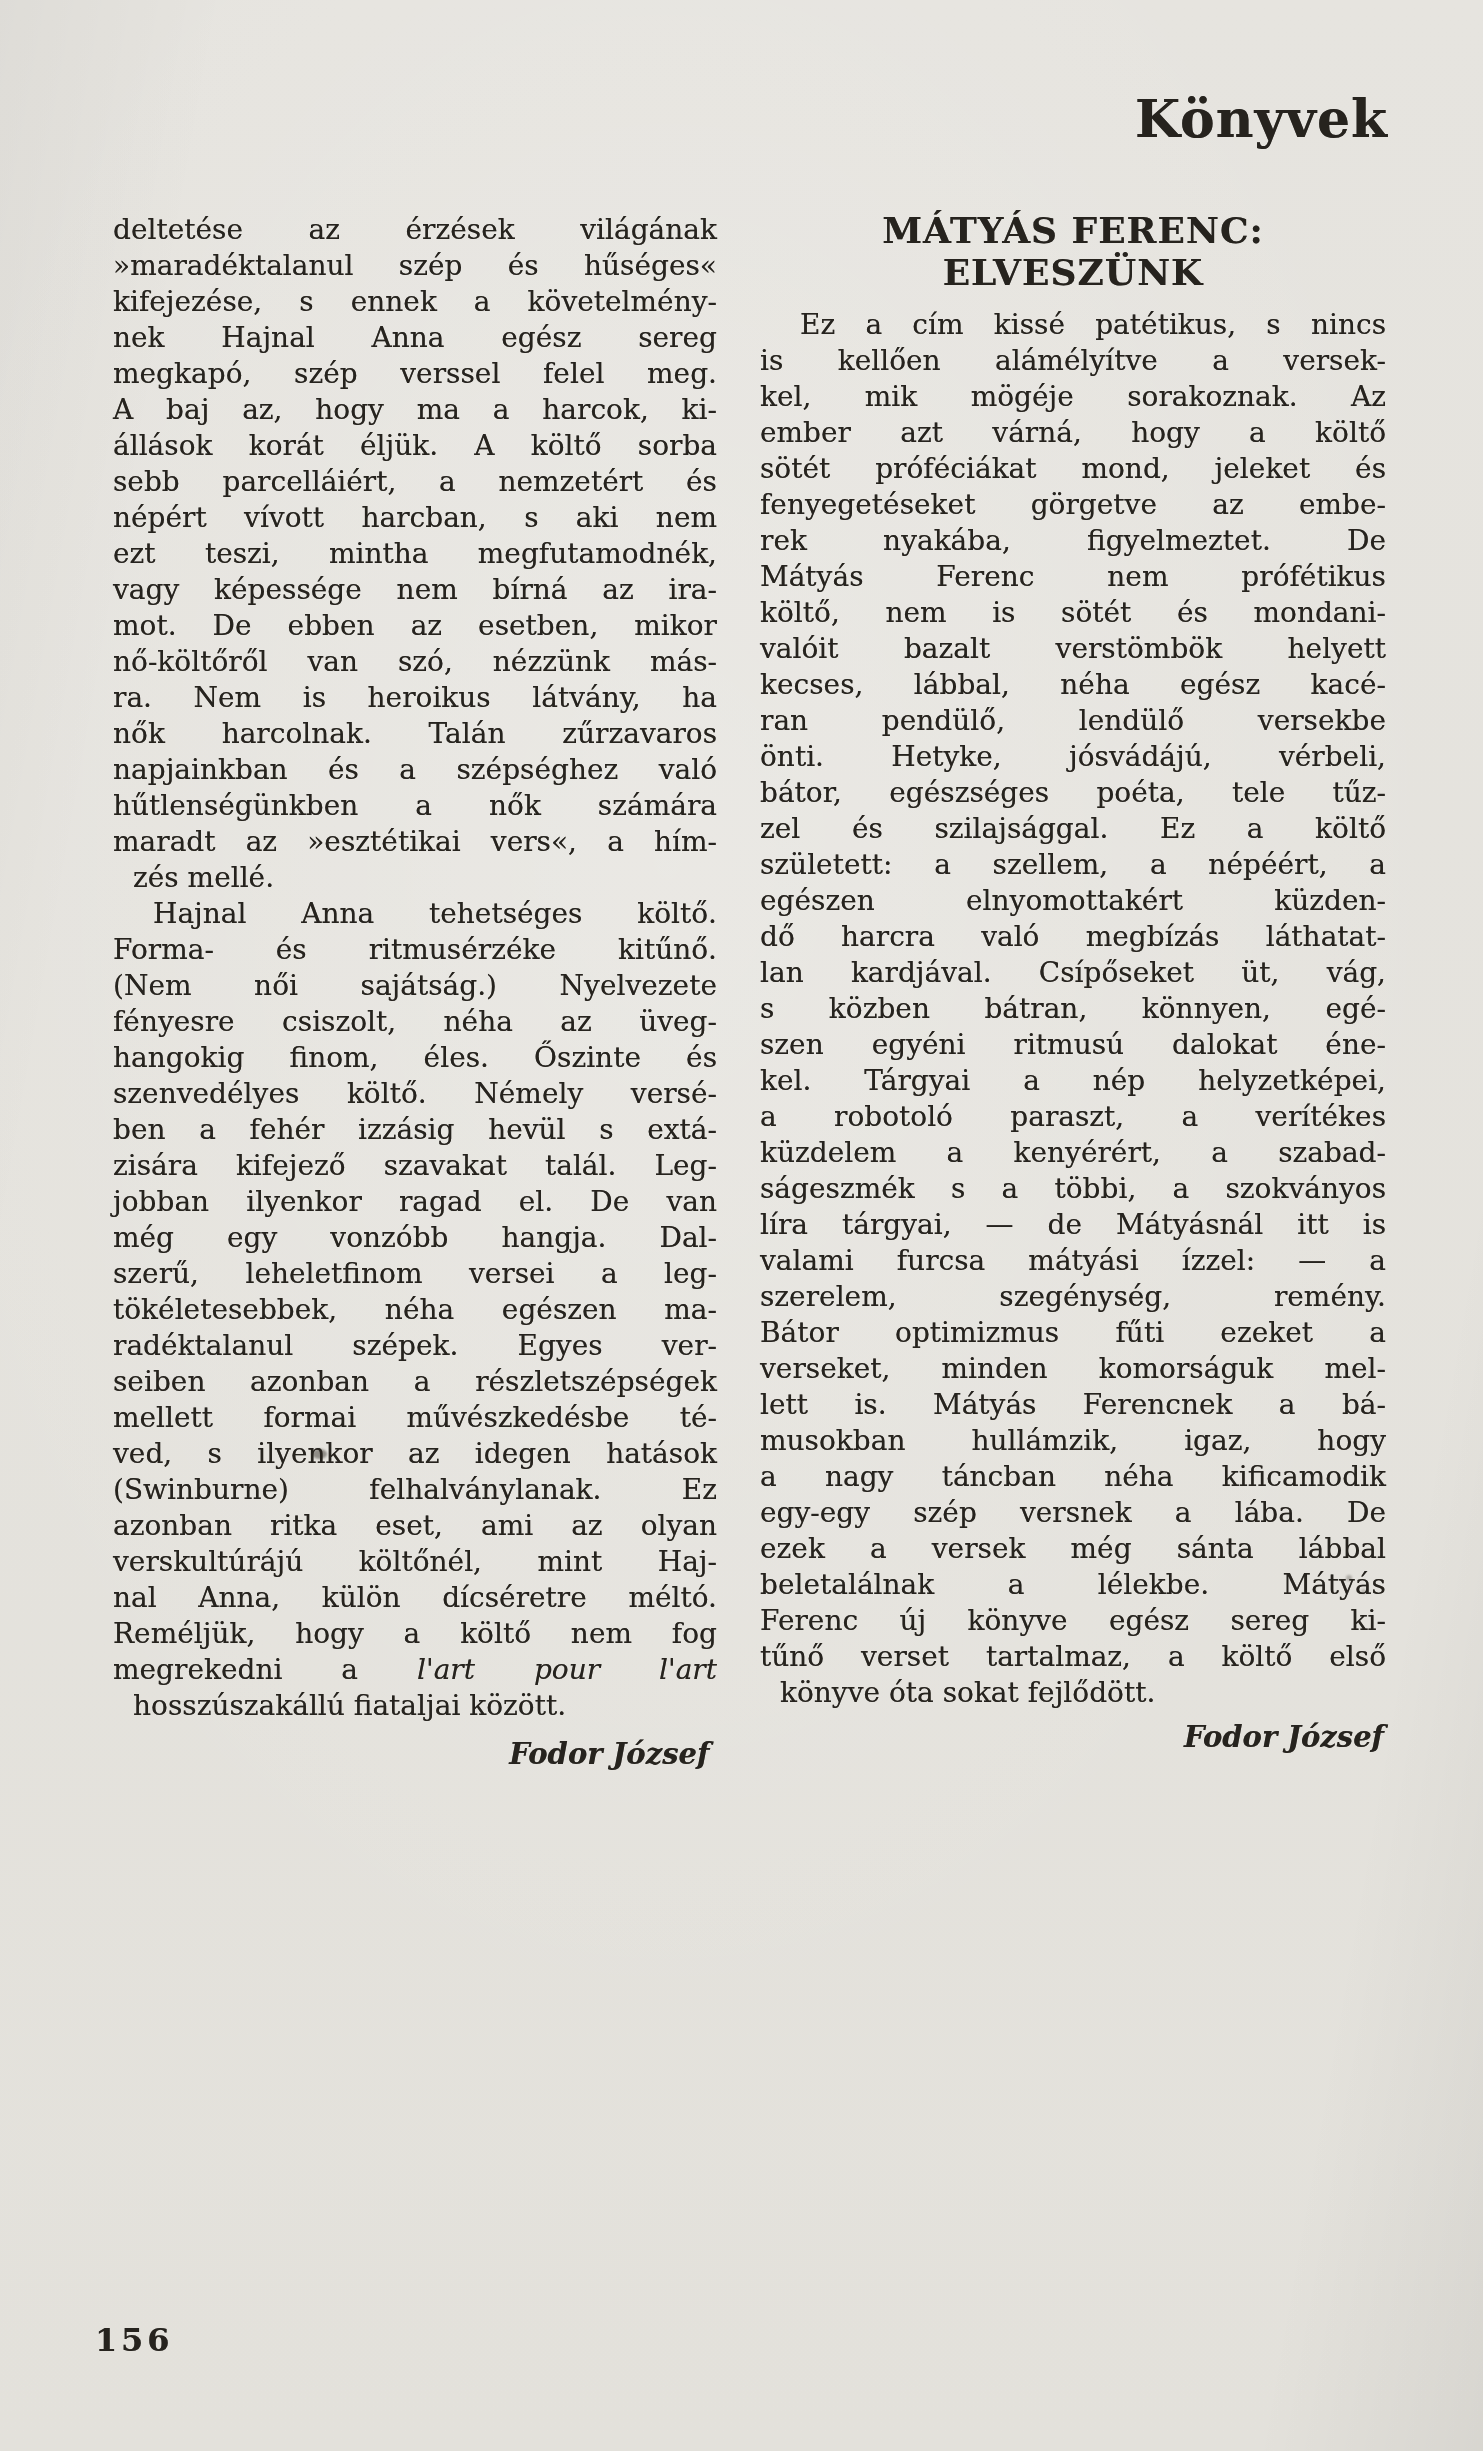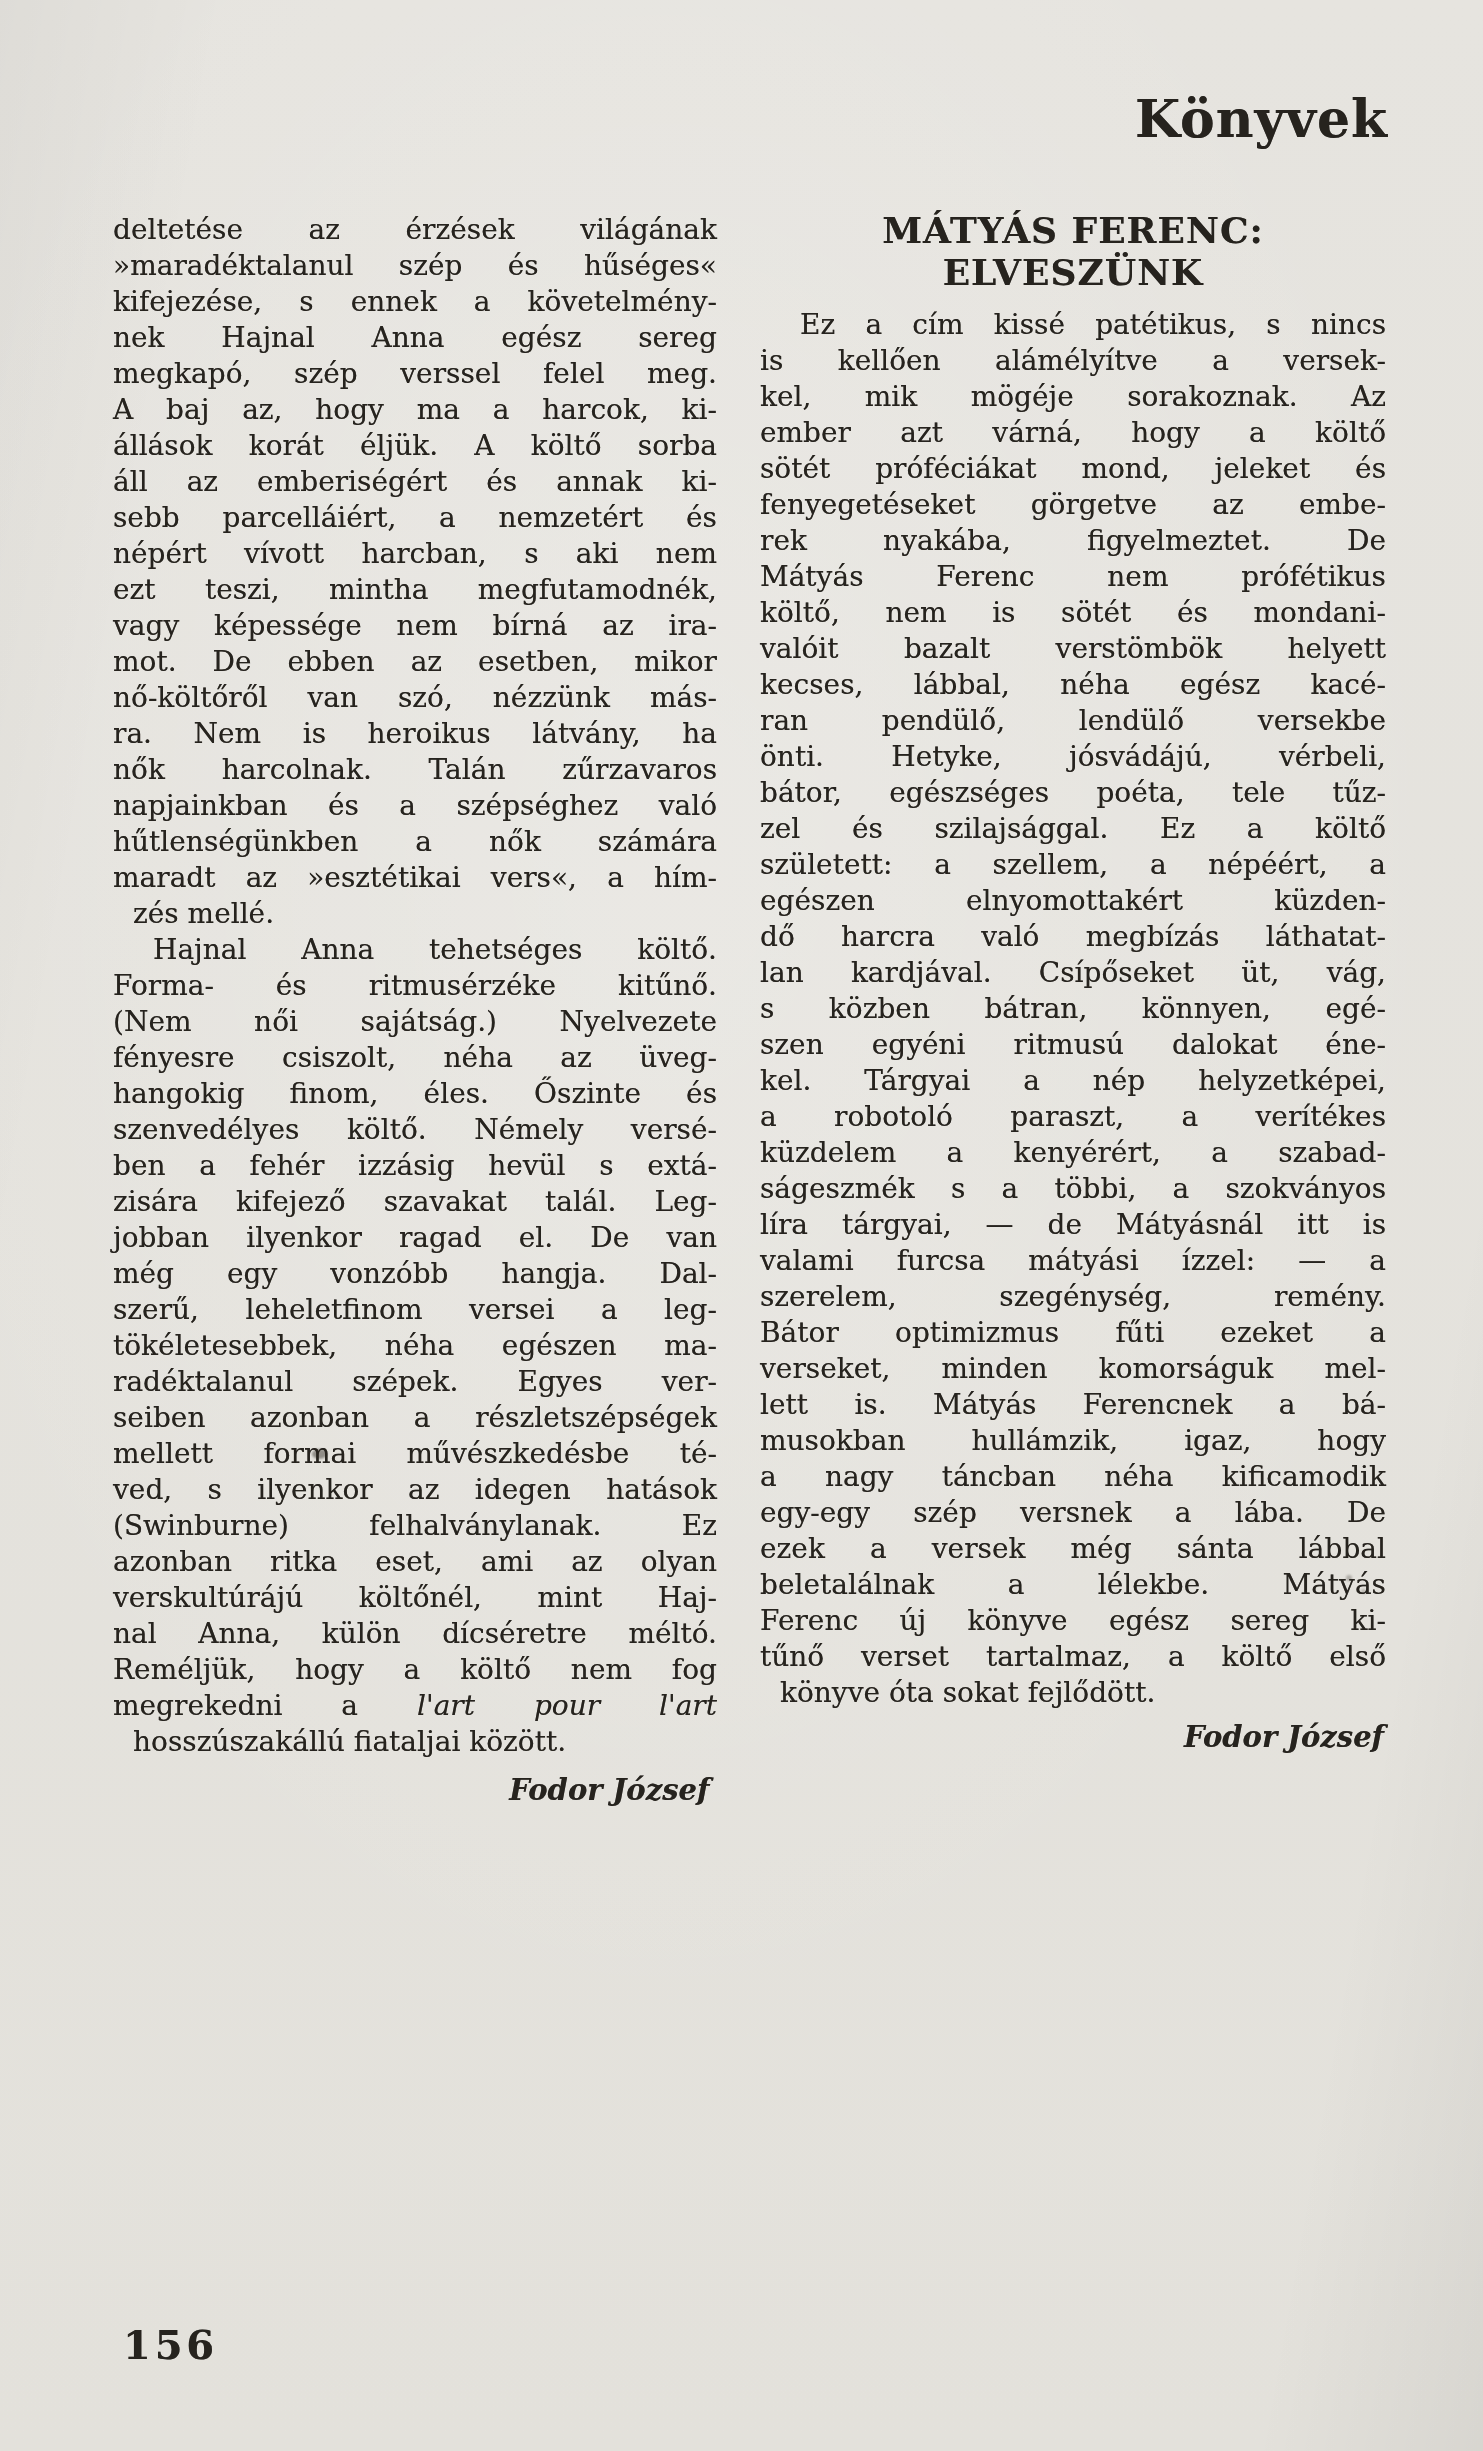--- a/index.html
+++ b/index.html
@@ -50,22 +50,22 @@
     margin-top:13.4px;
     text-align:right;
     font-style:italic;
     font-weight:bold;
     font-size:29px;
     padding-right:7.6px;
     text-shadow:0 0 0.5px rgba(25,22,17,0.5);
   }
   .col.right .sig{margin-top:9.6px; padding-right:1.9px;}
   .pagenum{
-    position:absolute; left:123px; top:2321px;
-    font-size:40px; font-weight:bold; letter-spacing:3.8px;
+    position:absolute; left:95px; top:2321px;
+    font-size:32px; font-weight:bold; letter-spacing:3.8px;
     text-shadow:0 0 0.5px rgba(20,18,14,0.5);
   }
   .speck{position:absolute; background:rgba(40,35,28,0.45); border-radius:50%; filter:blur(1px);}
   .speck.s1{left:312px; top:1449px; width:15.3px; height:9.6px;}
   .speck.s2{left:1346px; top:1575px; width:5.7px; height:5.7px; opacity:.6;}
   .speck.s3{left:1361px; top:1589px; width:4.8px; height:4.8px; opacity:.5;}
 </style>
 </head>
 <body>
 
@@ -75,21 +75,20 @@
 
   <div class="col left">
     <div class="lines" id="leftLines">
         <div class="line">deltetése az érzések világának</div>
         <div class="line">»maradéktalanul szép és hűséges«</div>
         <div class="line">kifejezése, s ennek a követelmény-</div>
         <div class="line">nek Hajnal Anna egész sereg</div>
         <div class="line">megkapó, szép verssel felel meg.</div>
         <div class="line">A baj az, hogy ma a harcok, ki-</div>
         <div class="line">állások korát éljük. A költő sorba</div>
-        <div class="line">áll az emberiségért és annak ki-</div>
         <div class="line">sebb parcelláiért, a nemzetért és</div>
         <div class="line">népért vívott harcban, s aki nem</div>
         <div class="line">ezt teszi, mintha megfutamodnék,</div>
         <div class="line">vagy képessége nem bírná az ira-</div>
         <div class="line">mot. De ebben az esetben, mikor</div>
         <div class="line">nő-költőről van szó, nézzünk más-</div>
         <div class="line">ra. Nem is heroikus látvány, ha</div>
         <div class="line">nők harcolnak. Talán zűrzavaros</div>
         <div class="line">napjainkban és a szépséghez való</div>
         <div class="line">hűtlenségünkben a nők számára</div>

